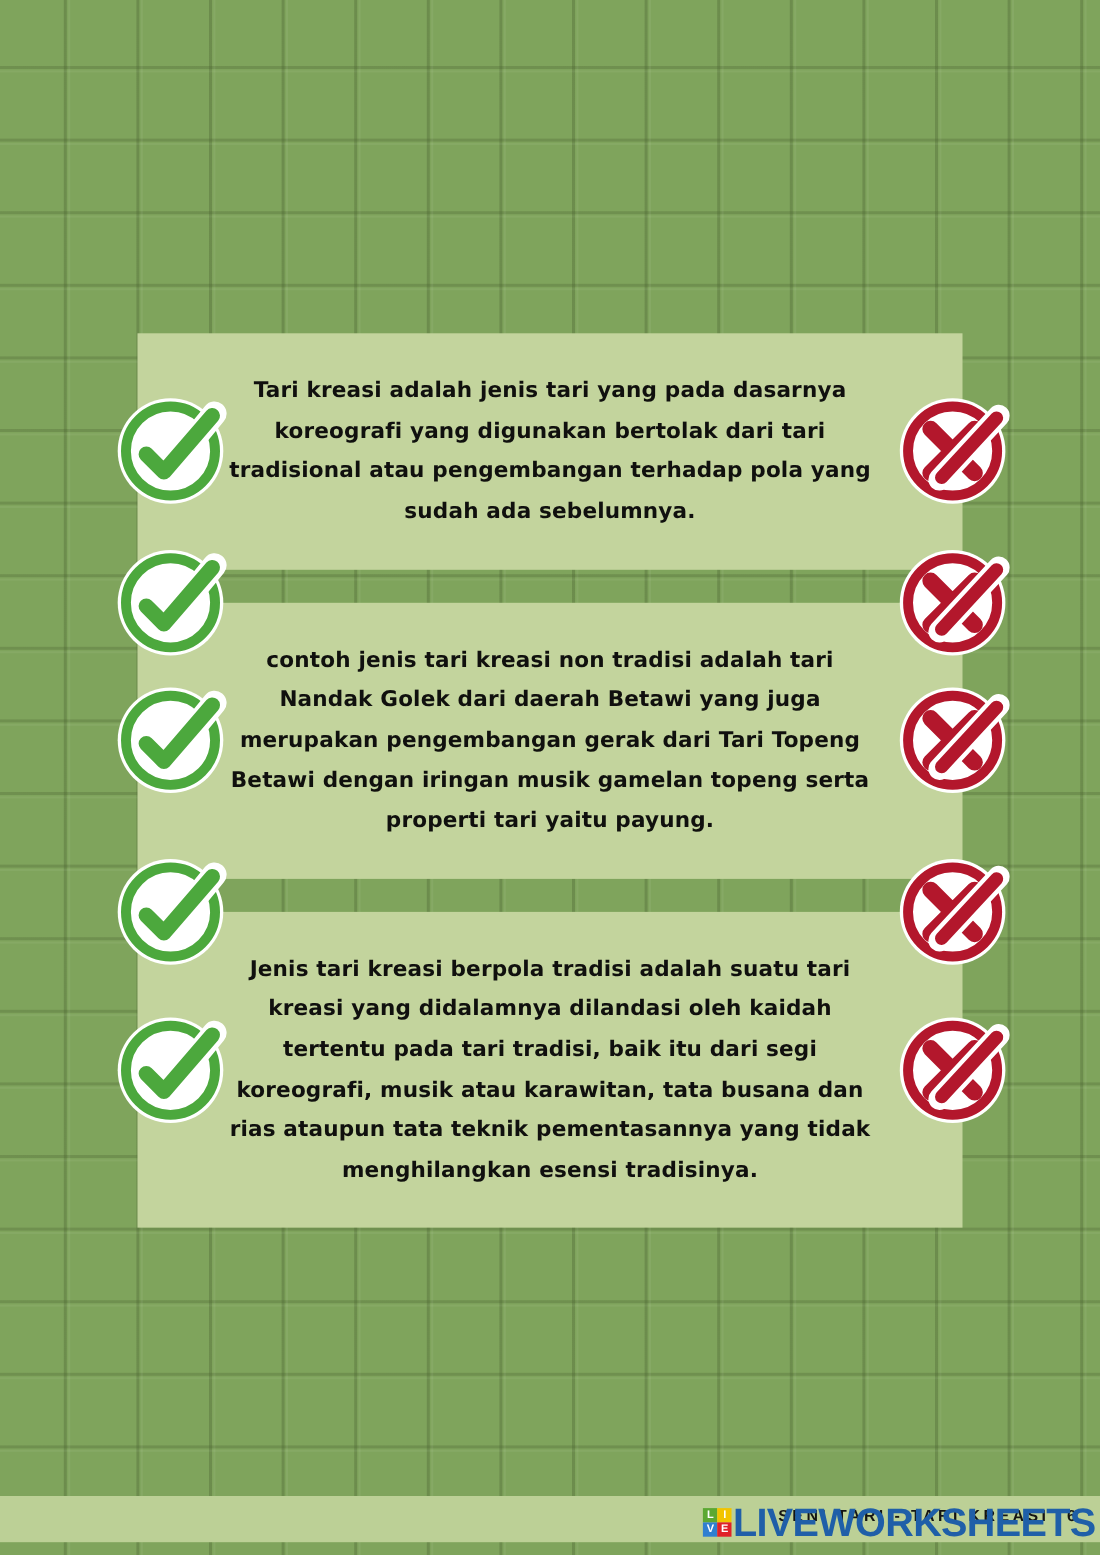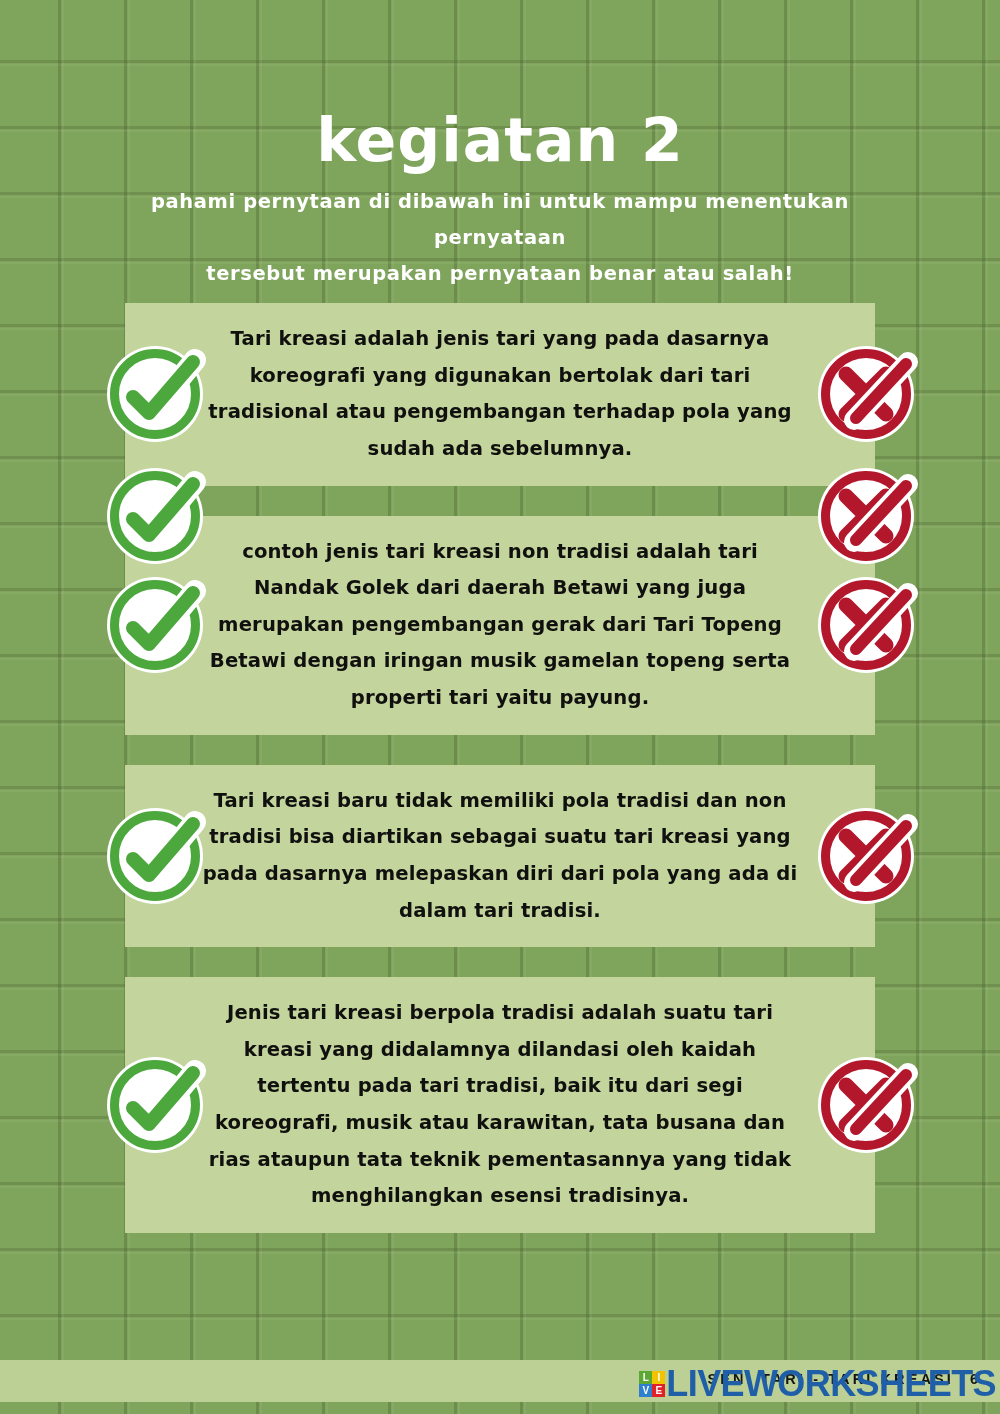--- a/index.html
+++ b/index.html
@@ -82,21 +82,21 @@
     margin-bottom: 30px;
   }
   .card {
     position: relative;
     margin: 0 125px;
     background: #c3d49d;
     min-height: 80px;
     display: flex;
     align-items: center;
     justify-content: center;
-    padding: 18px 72px;
+    padding: 34px 72px;
     box-sizing: border-box;
   }
   .card-text {
     color: #10100e;
     font-size: 19.6px;
     font-weight: bold;
     line-height: 1.87;
     text-align: center;
     letter-spacing: 0.15px;
     font-family: "DejaVu Sans", sans-serif;
@@ -182,25 +182,20 @@
     font-family: "Liberation Sans", sans-serif;
   }
 </style>
 </head>
 <body>
 
 <div class="page">
 
   <div class="grid-bg"></div>
 
-  <div class="header">
-    <div class="title">kegiatan 2</div>
-    <div class="subtitle">pahami pernytaan di dibawah ini untuk mampu menentukan pernyataan</div>
-    <div class="subtitle">tersebut merupakan pernyataan benar atau salah!</div>
-  </div>
 
   <div class="statements">
 
     <div class="row">
       <div class="card">
         <div class="card-text">Tari kreasi adalah jenis tari yang pada dasarnya koreografi yang digunakan bertolak dari tari tradisional atau pengembangan terhadap pola yang sudah ada sebelumnya.</div>
       </div>
       <div class="mark left">
         <svg viewBox="0 0 104 104">
           <circle cx="52" cy="52" r="48" fill="#ffffff"></circle>
@@ -257,23 +252,20 @@
           <circle cx="52" cy="52" r="48" fill="#ffffff"></circle>
           <circle cx="52" cy="52" r="40.5" fill="none" stroke="#b3172c" stroke-width="9"></circle>
           <path d="M32 32 L72 72 M72 32 L32 72" fill="none" stroke="#b3172c" stroke-width="15" stroke-linecap="round"></path>
           <path d="M40 78 L94 20" fill="none" stroke="#ffffff" stroke-width="20" stroke-linecap="round"></path>
           <path d="M42 76 L92 22" fill="none" stroke="#b3172c" stroke-width="12" stroke-linecap="round"></path>
         </svg>
       </div>
     </div>
 
     <div class="row">
-      <div class="card">
-        <div class="card-text">Tari kreasi baru tidak memiliki pola tradisi dan non tradisi bisa diartikan sebagai suatu tari kreasi yang pada dasarnya melepaskan diri dari pola yang ada di dalam tari tradisi.</div>
-      </div>
       <div class="mark left">
         <svg viewBox="0 0 104 104">
           <circle cx="52" cy="52" r="48" fill="#ffffff"></circle>
           <circle cx="52" cy="52" r="40.5" fill="none" stroke="#4ca83d" stroke-width="9"></circle>
           <path d="M28 56 L46 74 L92 18" fill="none" stroke="#ffffff" stroke-width="22" stroke-linecap="round" stroke-linejoin="round"></path>
           <path d="M30 55 L46 71 L90 20" fill="none" stroke="#4ca83d" stroke-width="14" stroke-linecap="round" stroke-linejoin="round"></path>
         </svg>
       </div>
       <div class="mark right">
         <svg viewBox="0 0 104 104">

